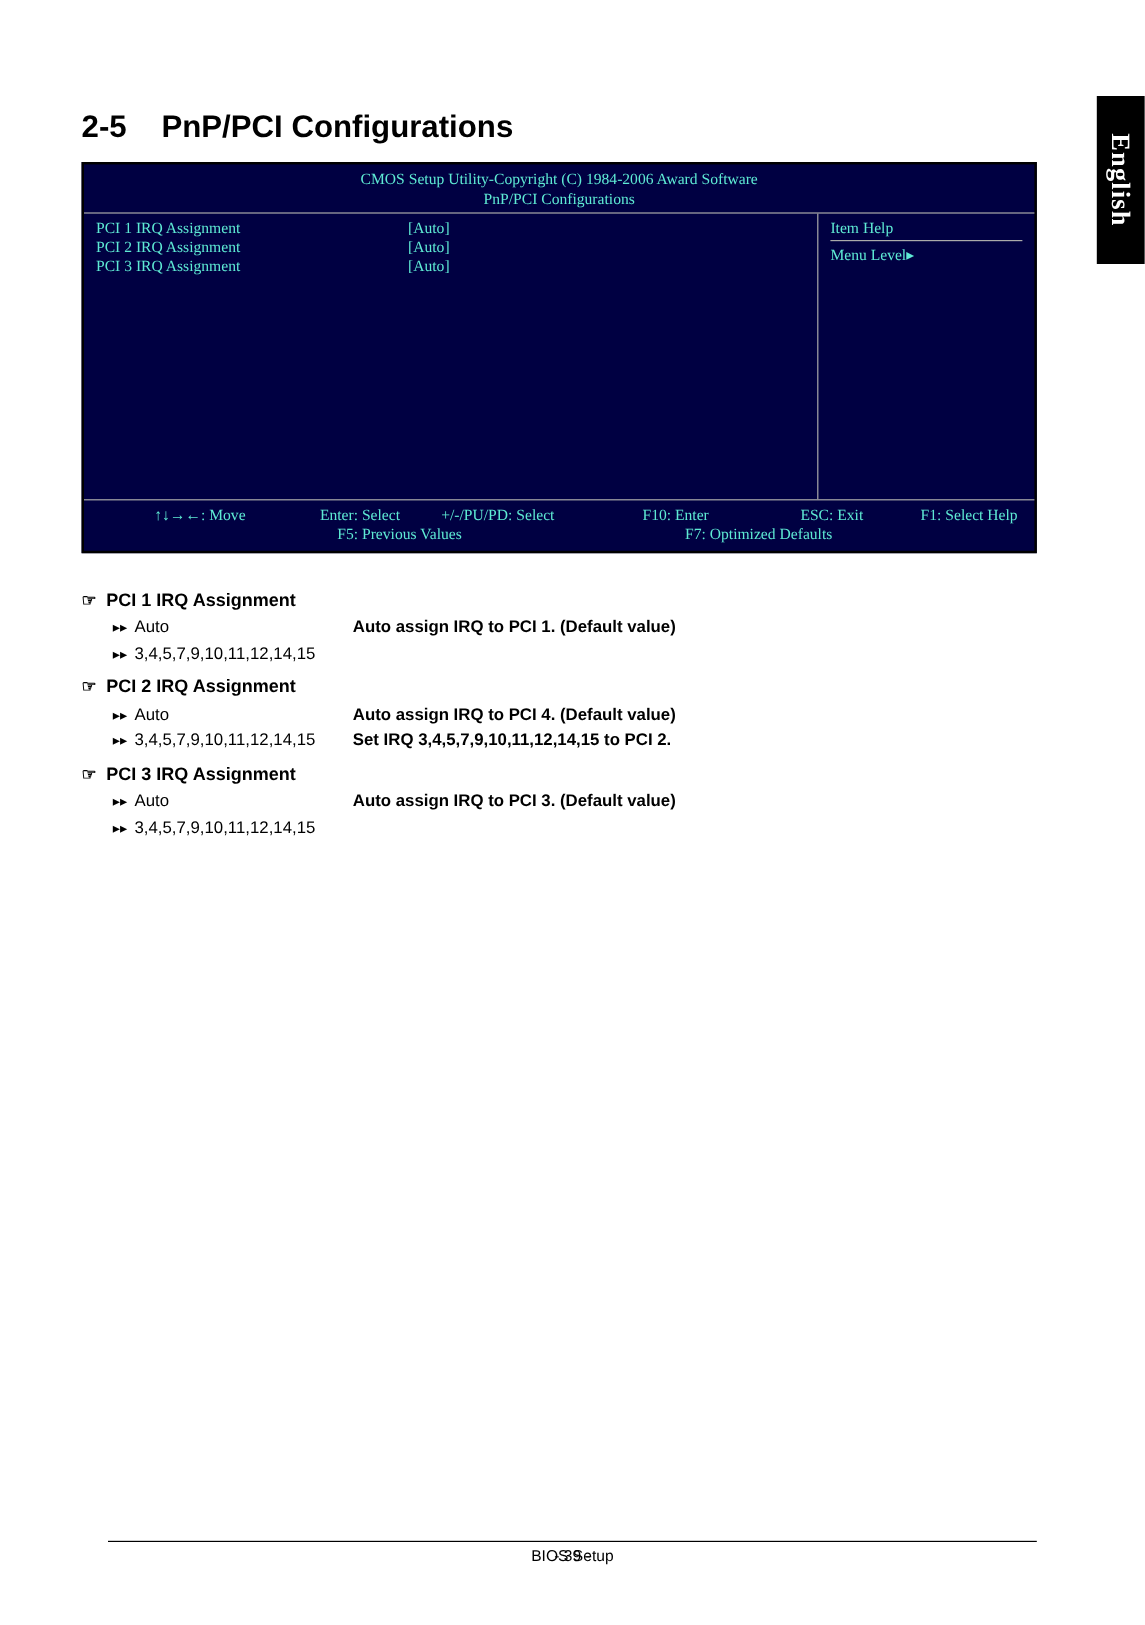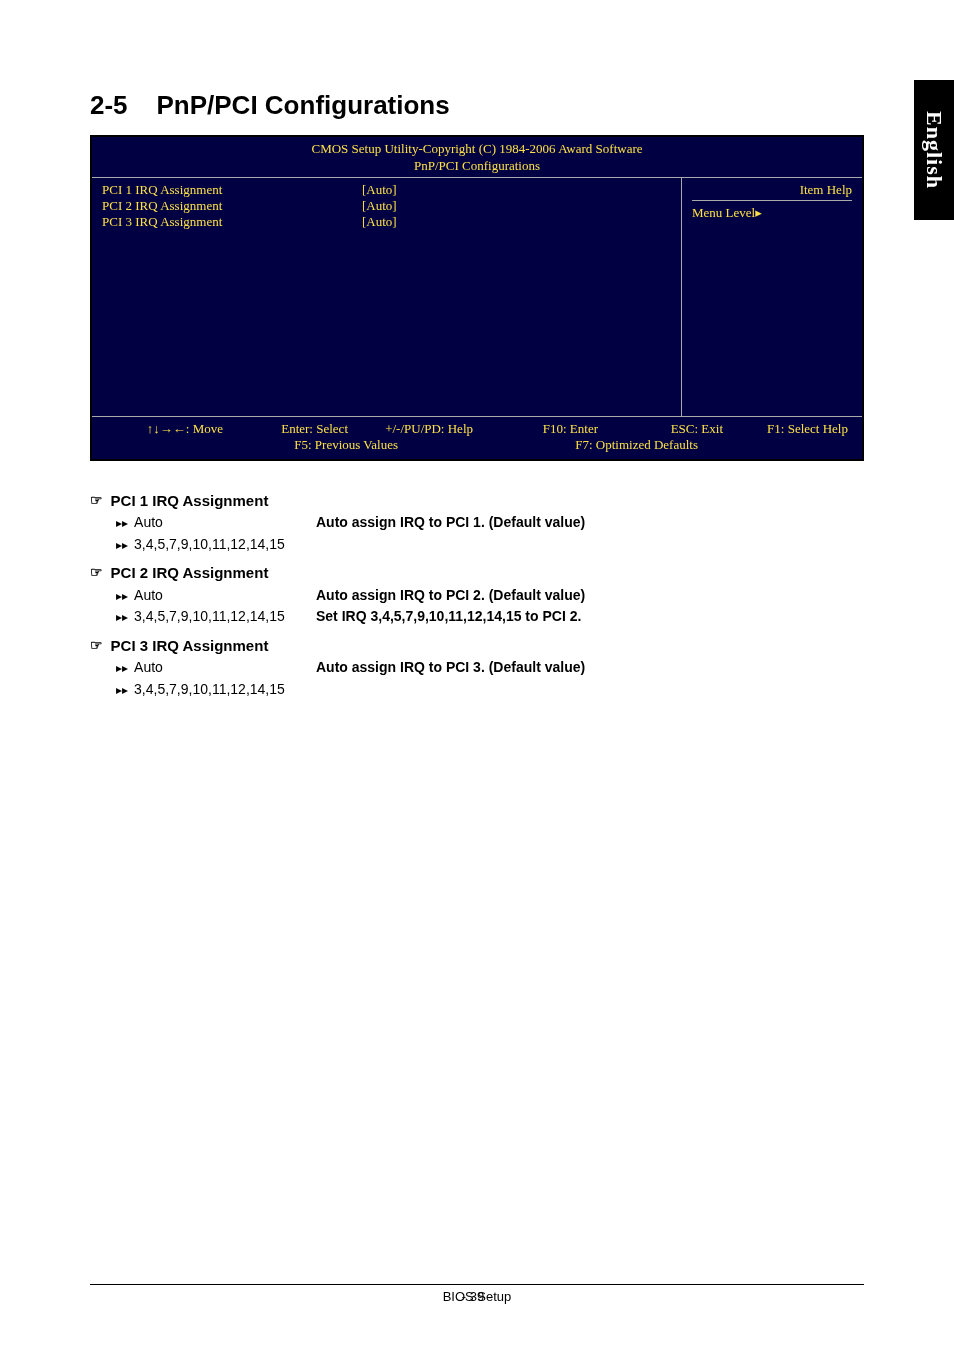--- a/index.html
+++ b/index.html
@@ -24,31 +24,31 @@
     justify-content: center;
   }
   .side-tab span {
     writing-mode: vertical-rl;
     font-weight: bold;
     font-size: 22px;
     font-family: "Times New Roman", serif;
     letter-spacing: 1px;
   }
   .page {
-    padding: 90px 90px 0 90px;
+    padding: 90px 90px 0 68px;
   }
   h1.section-title {
     font-size: 26px;
     font-weight: bold;
     margin-bottom: 14px;
   }
   .bios-box {
     border: 2px solid #000;
     background: #000042;
-    color: #fde047;
+    color: #5eead4;
     font-family: "Times New Roman", serif;
     font-size: 13px;
   }
   .bios-header {
     text-align: center;
     padding: 4px 0 2px 0;
     line-height: 1.3;
   }
   .bios-body {
     display: flex;
@@ -62,21 +62,21 @@
     border-right: 1px solid #aaa;
   }
   .bios-right {
     width: 180px;
     padding: 4px 10px;
   }
   .bios-row { display: flex; }
   .bios-label { width: 260px; }
   .bios-val { }
   .bios-right-head {
-    text-align: right;
+    text-align: left;
     border-bottom: 1px solid #aaa;
     padding-bottom: 2px;
     margin-bottom: 4px;
   }
   .bios-footer {
     display: flex;
     flex-wrap: wrap;
     padding: 4px 10px 6px 10px;
     justify-content: space-between;
   }
@@ -177,21 +177,21 @@
       </div>
       <div class="bios-right">
         <div class="bios-right-head">Item Help</div>
         <div>Menu Level▸</div>
       </div>
     </div>
     <div class="bios-footer">
       <div class="fline">
         <span class="fitem">↑↓→←: Move</span>
         <span class="fitem">Enter: Select</span>
-        <span class="fitem">+/-/PU/PD: Help</span>
+        <span class="fitem">+/-/PU/PD: Select</span>
         <span class="fitem">F10: Enter</span>
         <span class="fitem">ESC: Exit</span>
         <span class="fitem">F1: Select Help</span>
       </div>
       <div class="fline">
         <span class="fitem"></span>
         <span class="fitem">F5: Previous Values</span>
         <span class="fitem"></span>
         <span class="fitem">F7: Optimized Defaults</span>
         <span class="fitem"></span>
@@ -224,21 +224,21 @@
     <div class="desc-item">
       <div class="desc-head">
         <span class="hand-icon">☞</span>
         <span>PCI 2 IRQ Assignment</span>
       </div>
       <div class="desc-row">
         <div class="desc-key">
           <span class="dbl-arrow">▸▸</span>
           <span>Auto</span>
         </div>
-        <div class="desc-val">Auto assign IRQ to PCI 2. (Default value)</div>
+        <div class="desc-val">Auto assign IRQ to PCI 4. (Default value)</div>
       </div>
       <div class="desc-row">
         <div class="desc-key">
           <span class="dbl-arrow">▸▸</span>
           <span>3,4,5,7,9,10,11,12,14,15</span>
         </div>
         <div class="desc-val">Set IRQ 3,4,5,7,9,10,11,12,14,15 to PCI 2.</div>
       </div>
     </div>
 

